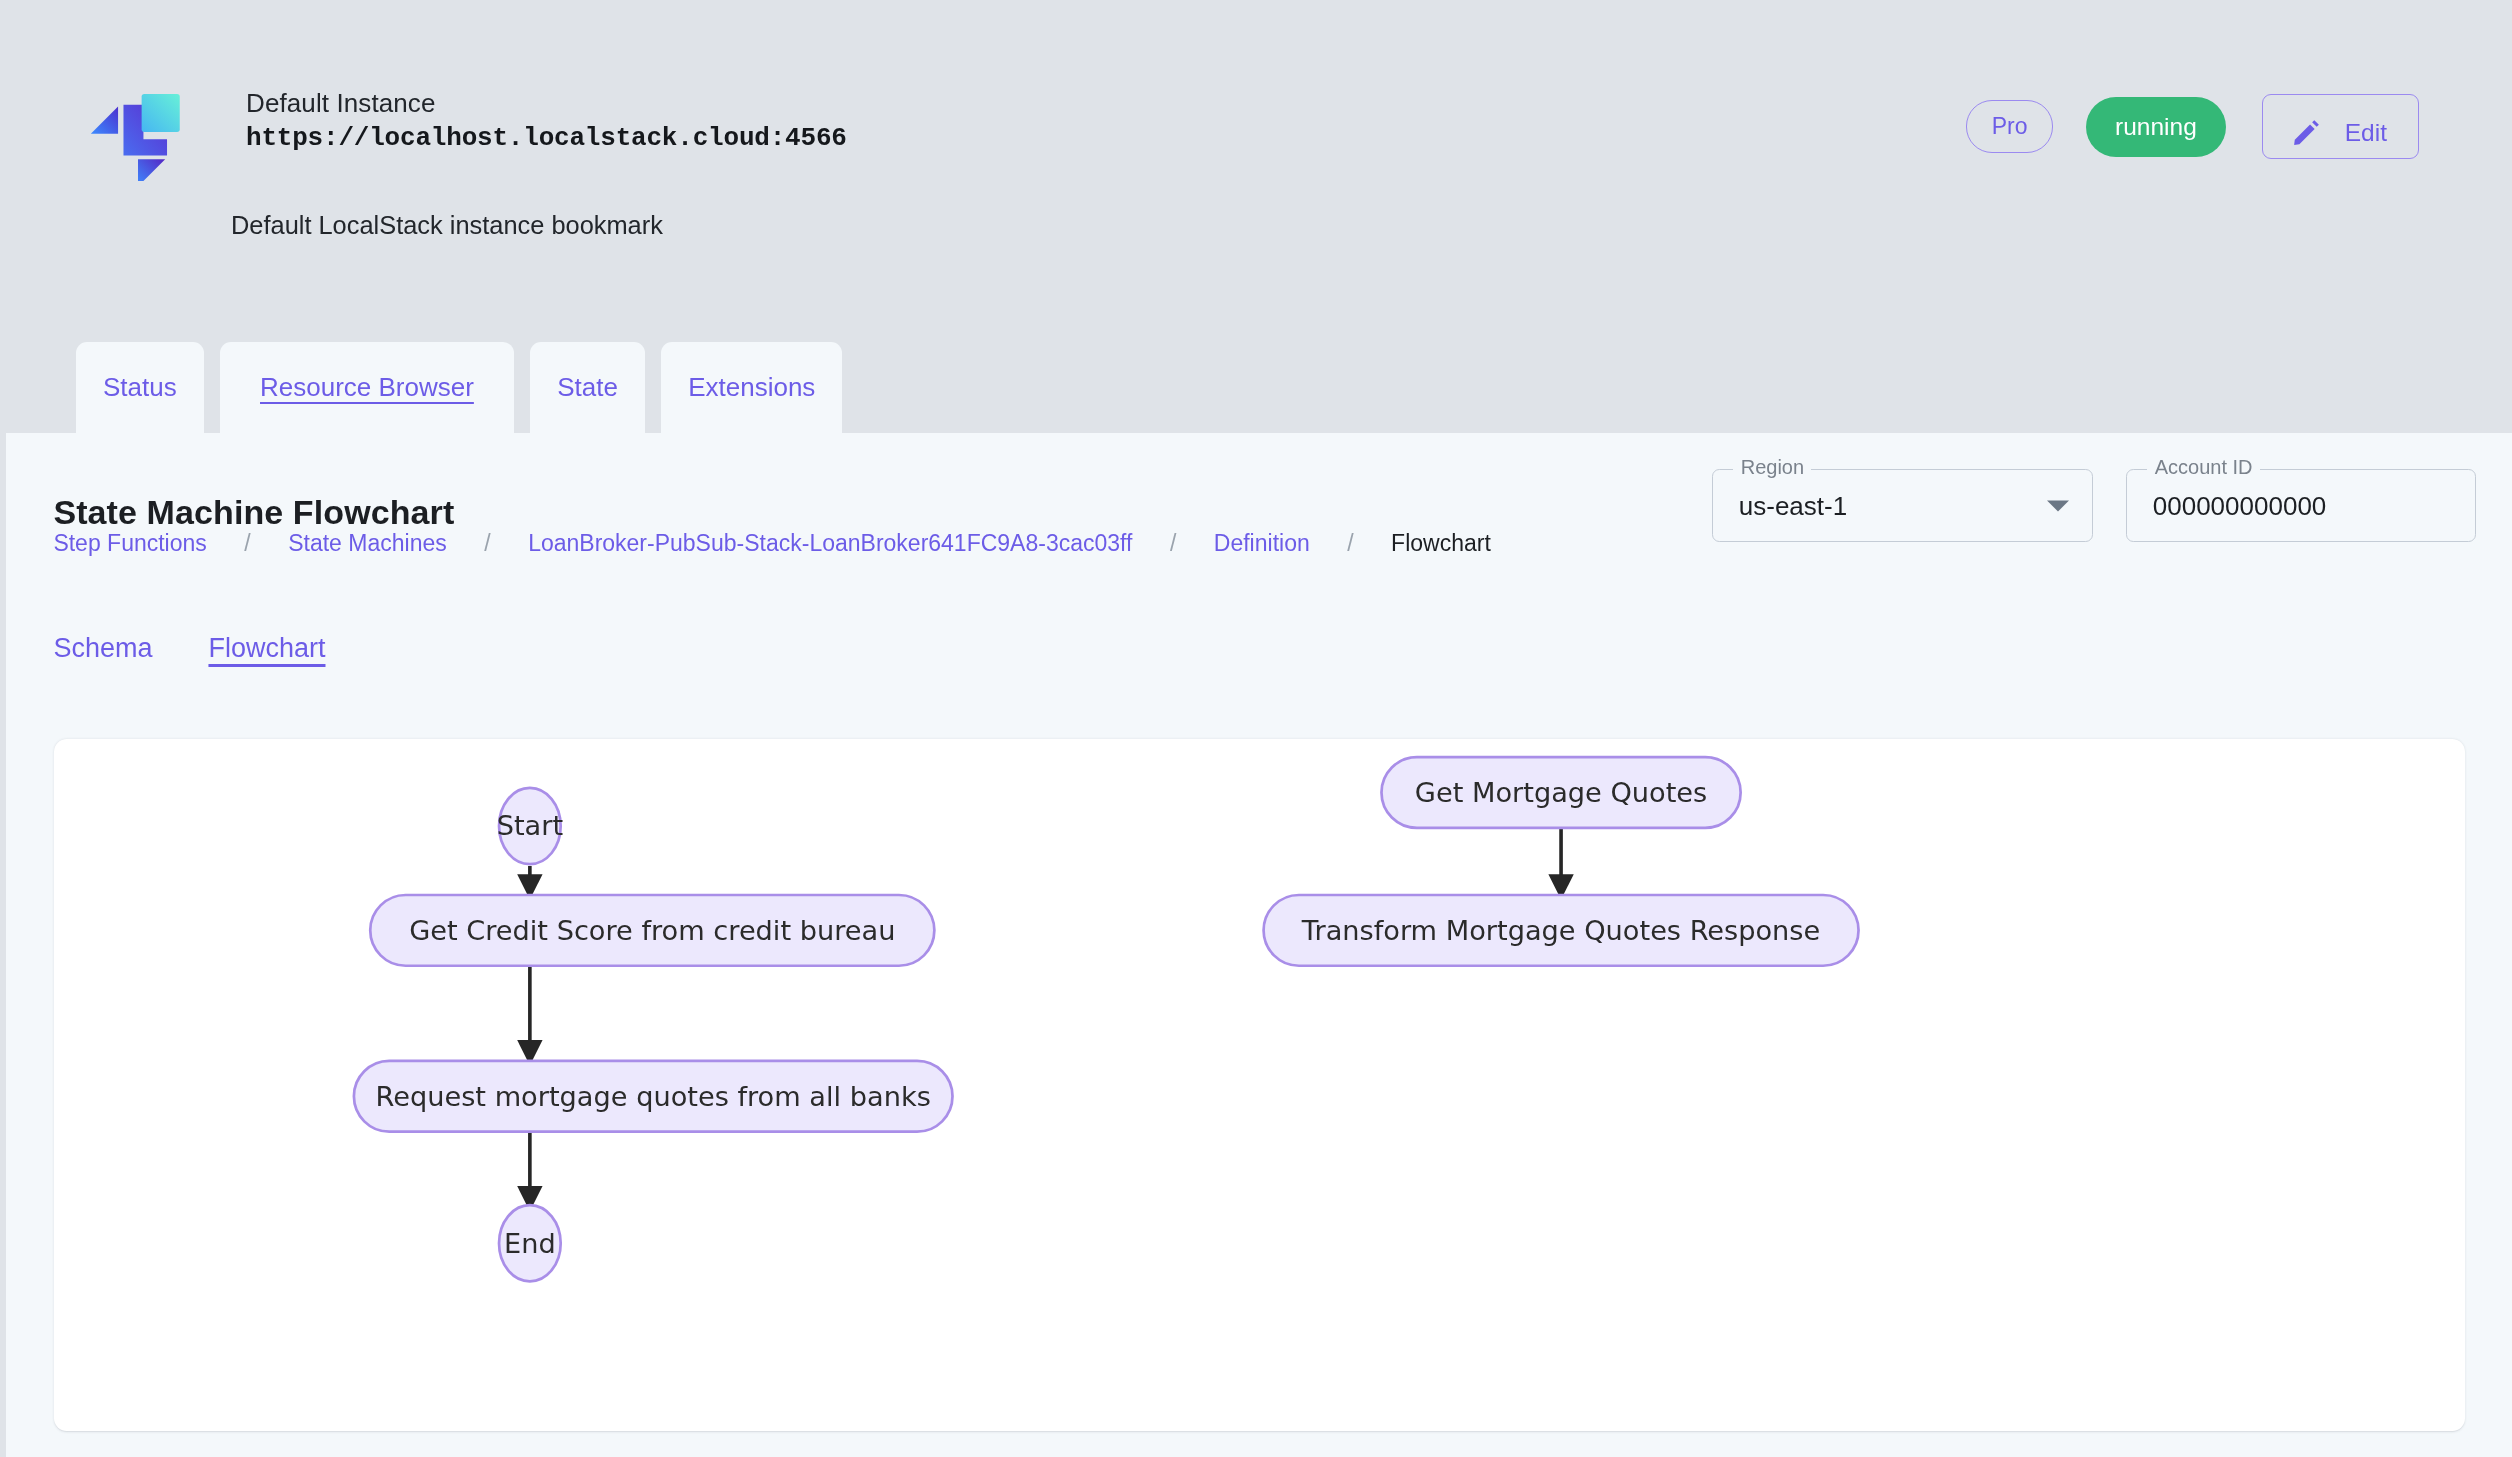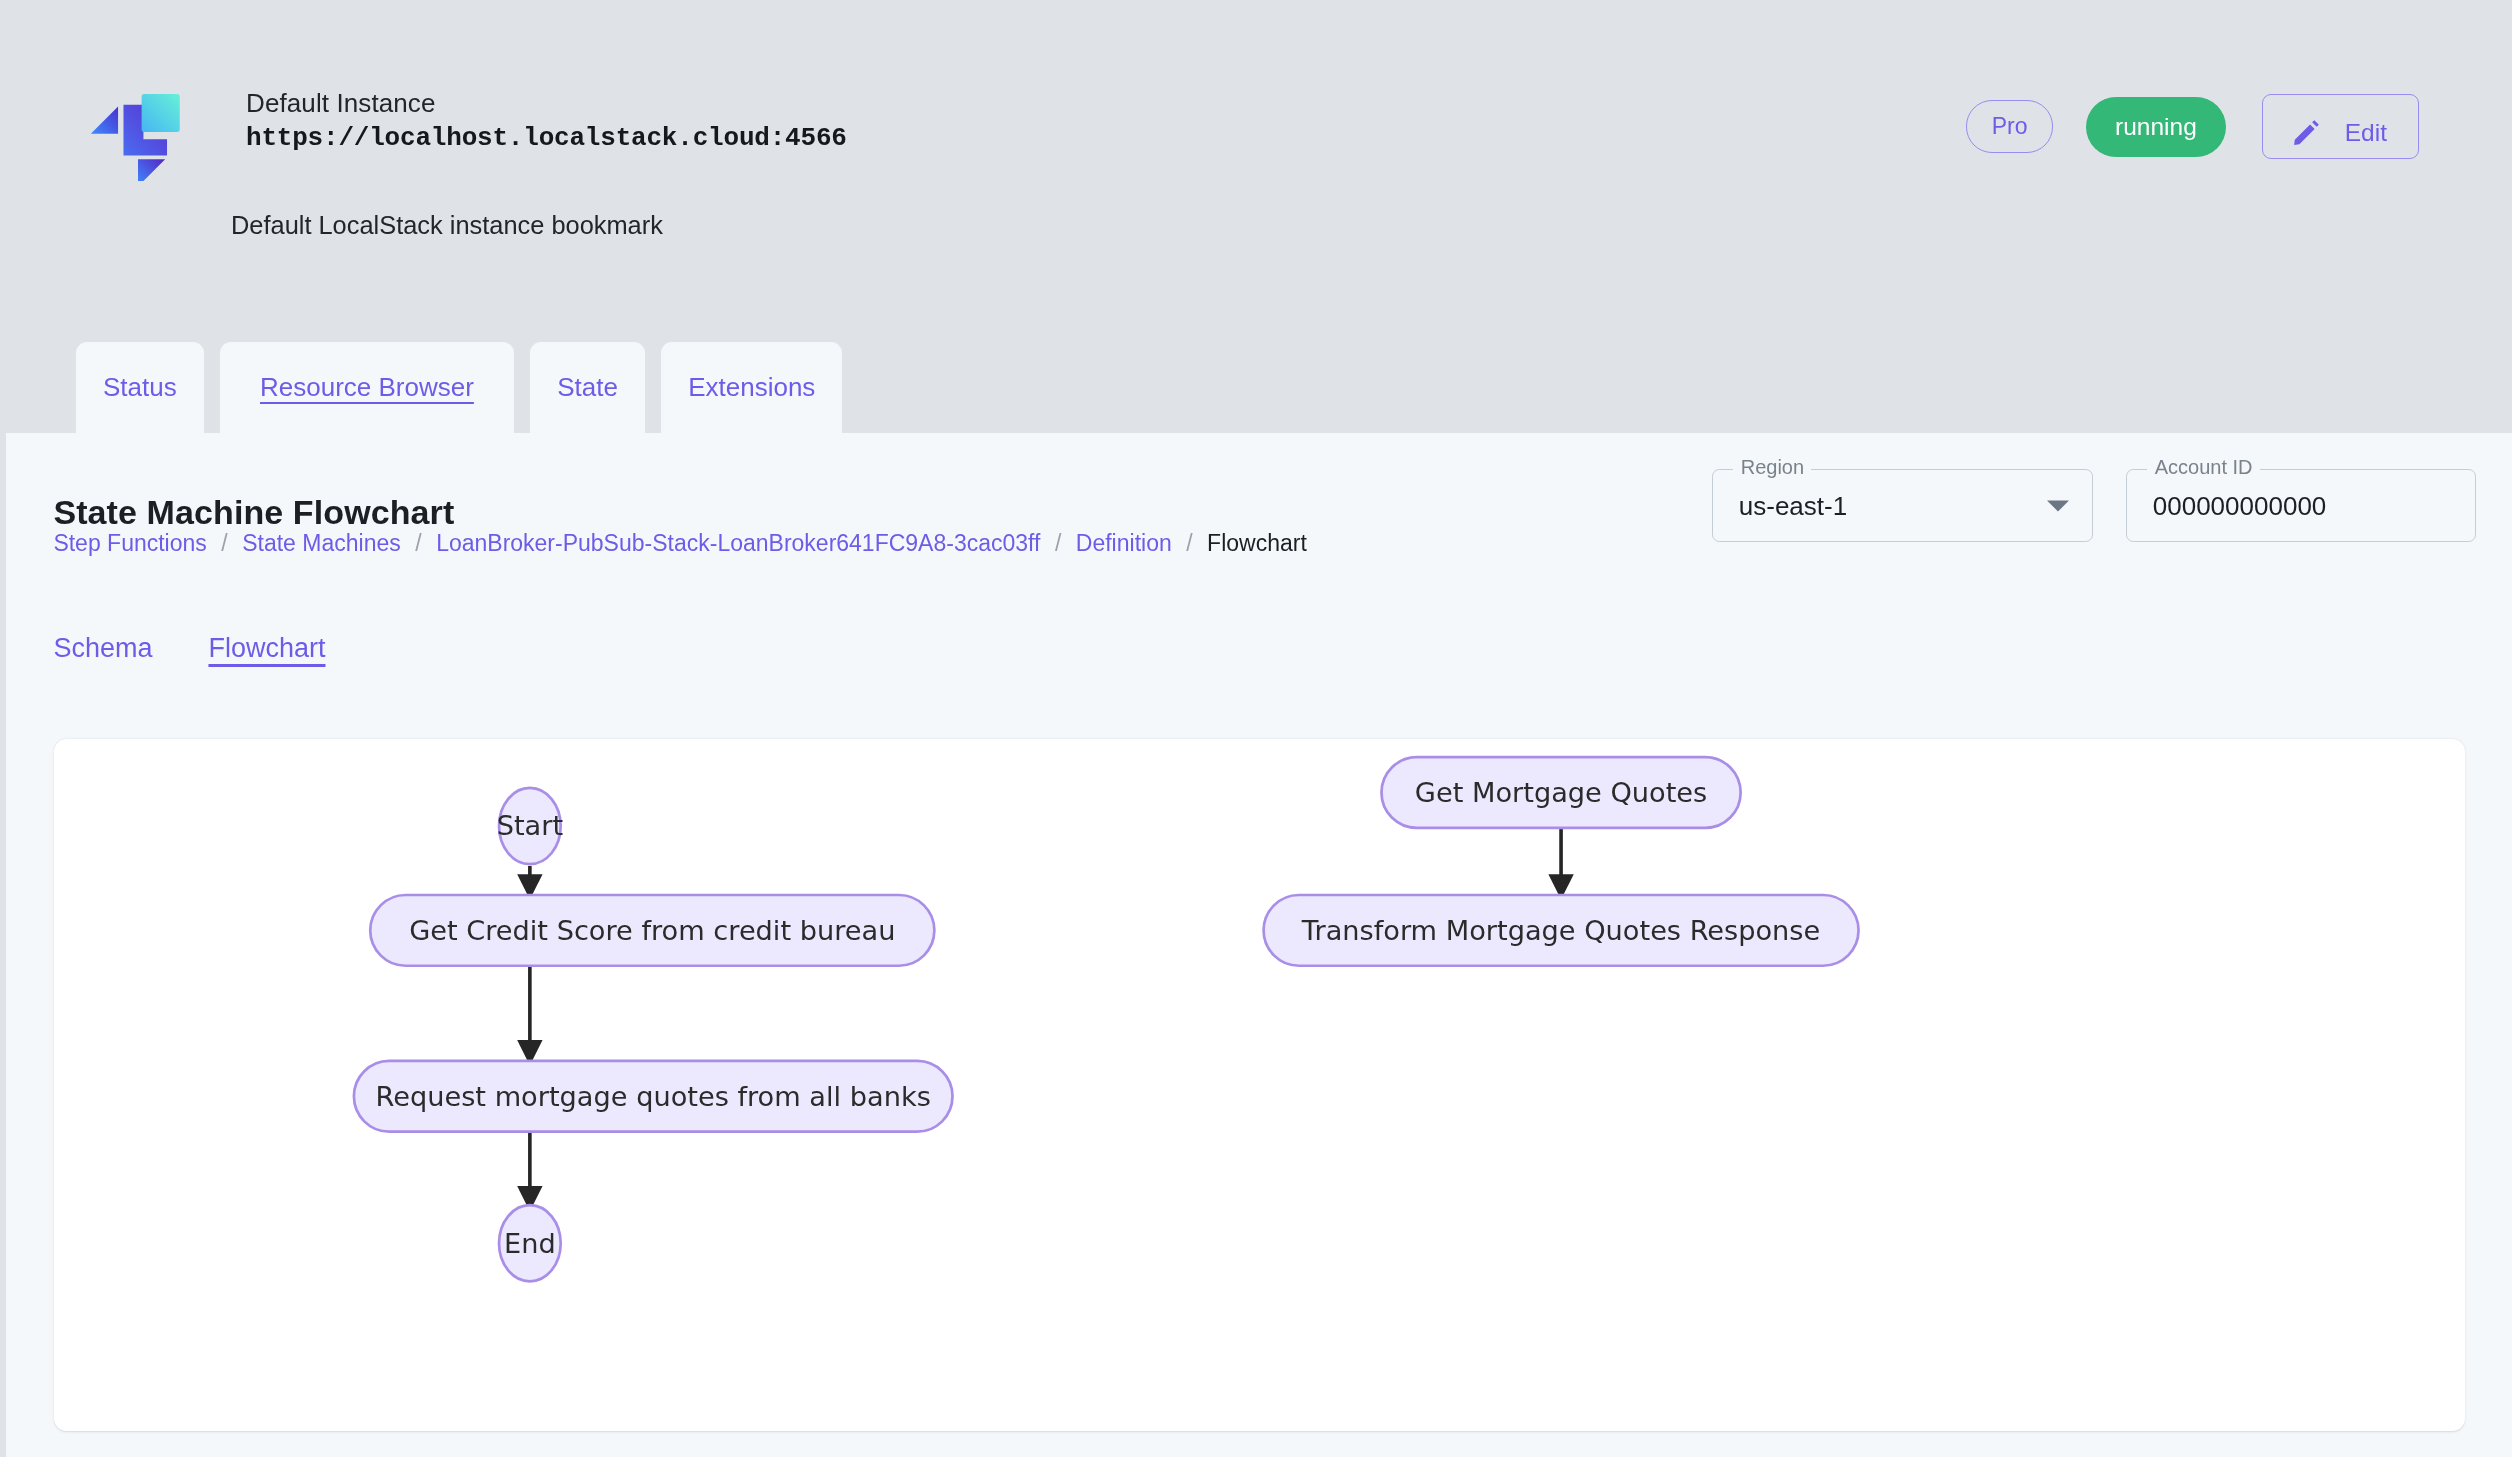--- a/index.html
+++ b/index.html
@@ -187,20 +187,21 @@
     color: #1c1f23;
     letter-spacing: 0.1px;
   }
   .breadcrumb {
     position: absolute;
     left: 47px; top: 97px;
     display: flex;
     align-items: center;
     font-size: 23px;
     white-space: nowrap;
+    gap: 23px;
   }
   .crumb-link {
     color: #6c5ce7;
     cursor: pointer;
   }
   .crumb-current { color: #1c1f23; }
   .crumb-sep {
     color: #9aa3ad;
     margin: 0 14.5px;
   }

